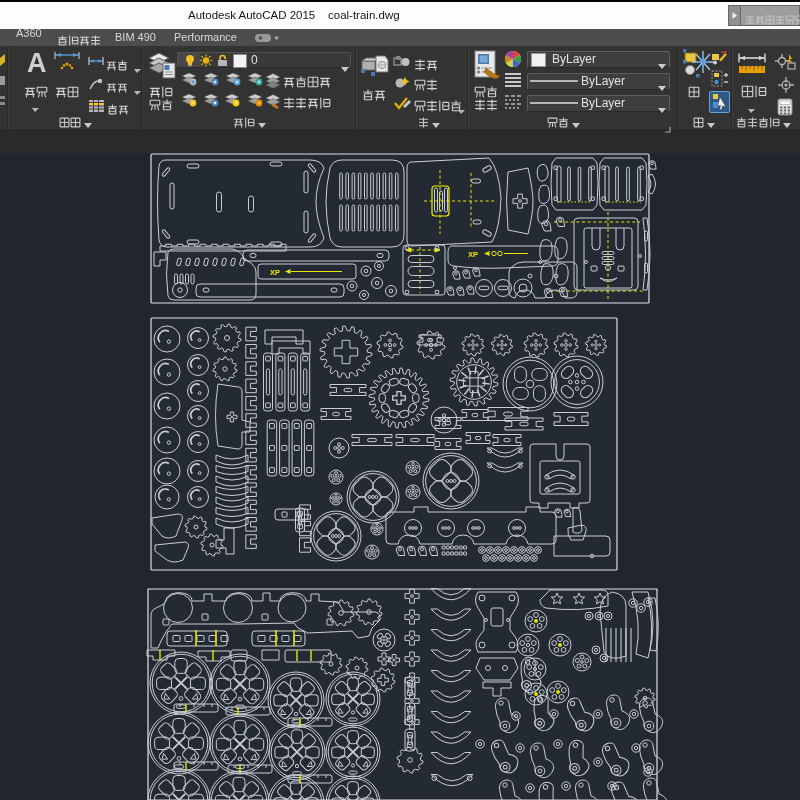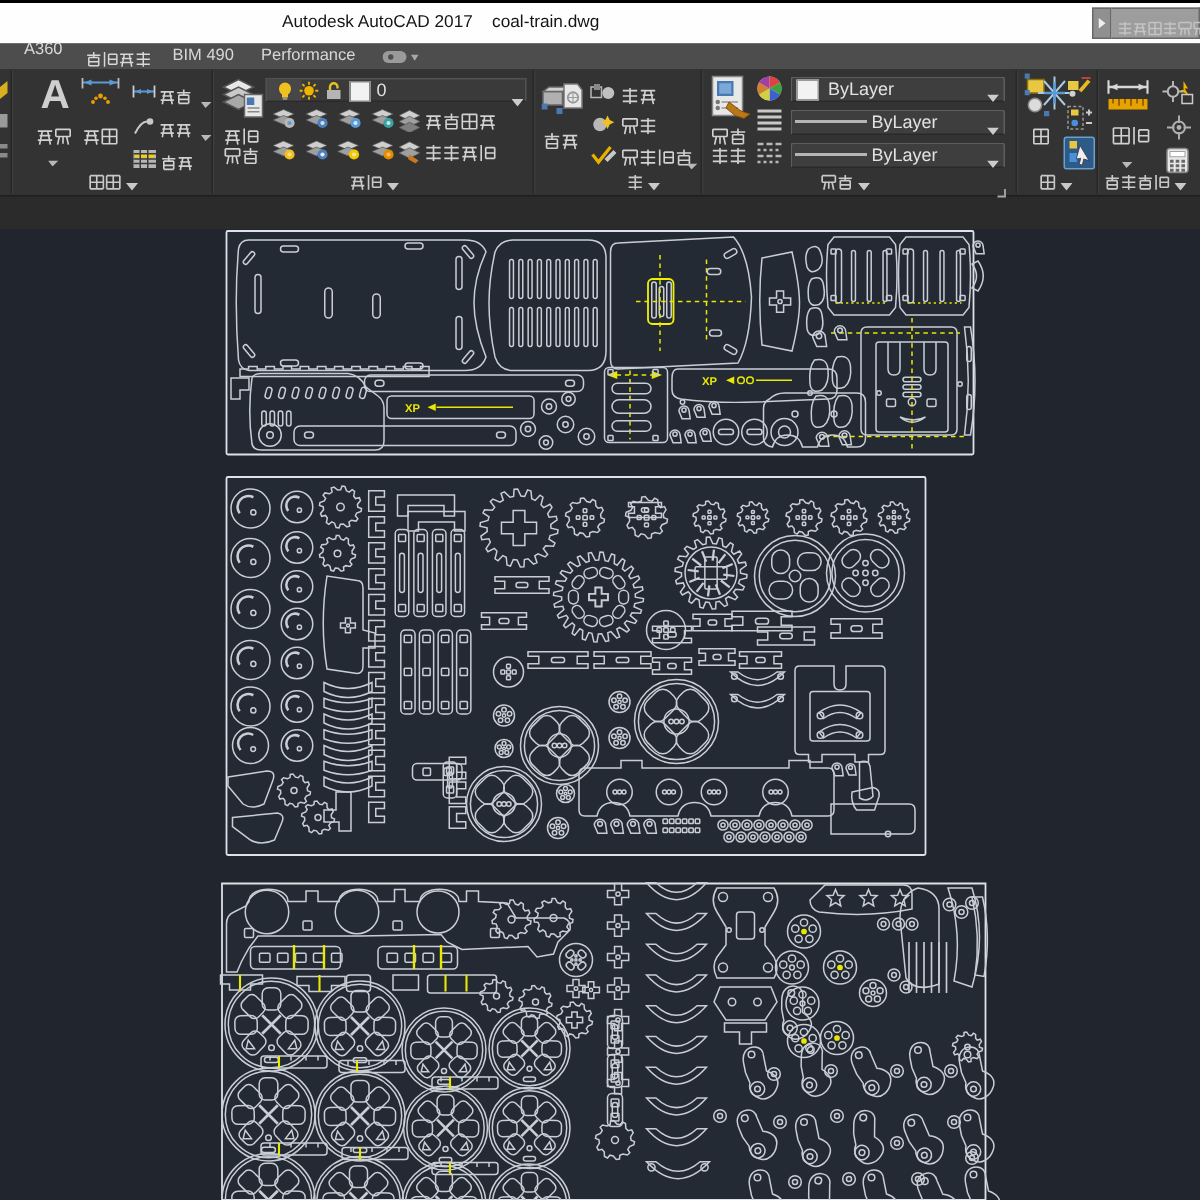--- a/index.html
+++ b/index.html
@@ -1,14 +1,14 @@
 <!DOCTYPE html>
 <html><head><meta charset="utf-8"><style>html,body{margin:0;padding:0;width:800px;height:800px;overflow:hidden;background:#21262e;font-family:"Liberation Sans",sans-serif;}div{line-height:1.1;}</style></head><body>
 <div style="position:absolute;left:0;top:0;width:800px;height:29px;background:#fefefe;border-top:2px solid #000;box-sizing:border-box;"></div>
-<div style="position:absolute;left:188px;top:9px;font-size:11.5px;color:#151515;">Autodesk AutoCAD 2017</div>
+<div style="position:absolute;left:188px;top:9px;font-size:11.5px;color:#151515;">Autodesk AutoCAD 2015</div>
 <div style="position:absolute;left:328px;top:9px;font-size:11.5px;color:#151515;">coal-train.dwg</div>
 <div style="position:absolute;left:728px;top:5px;width:13px;height:21px;background:#909090;border:1px solid #686868;box-sizing:border-box;"><svg width="11" height="19" viewBox="0 0 11 19">
       <path d="M3.5 6 L8 9.5 L3.5 13 Z" fill="#f0f0f0"></path>
     </svg></div>
 <div style="position:absolute;left:741px;top:5px;width:59px;height:21px;background:#9d9d9d;border:1px solid #686868;border-left:none;box-sizing:border-box;padding:5px 0 0 4px;font-style:italic;"><span style="display:inline-flex;gap:0px">
       <svg width="10" height="10" viewBox="0 0 10 10" style="vertical-align:top">
         <path d="M1.0 2.0L9.0 2.0M1.0 5.0L9.0 5.0M1.0 8.0L9.0 8.0M5.0 0.5L5.0 9.5" stroke="#c4c4c4" stroke-width="1.00" fill="none"></path>
       </svg>
       <svg width="10" height="10" viewBox="0 0 10 10" style="vertical-align:top">
         <path d="M1.0 2.0L9.0 2.0M2.0 4.5L8.0 4.5M1.0 7.0L9.0 7.0M3.5 2.0L2.0 9.5M6.5 2.0L8.0 9.5" stroke="#c4c4c4" stroke-width="1.00" fill="none"></path>

